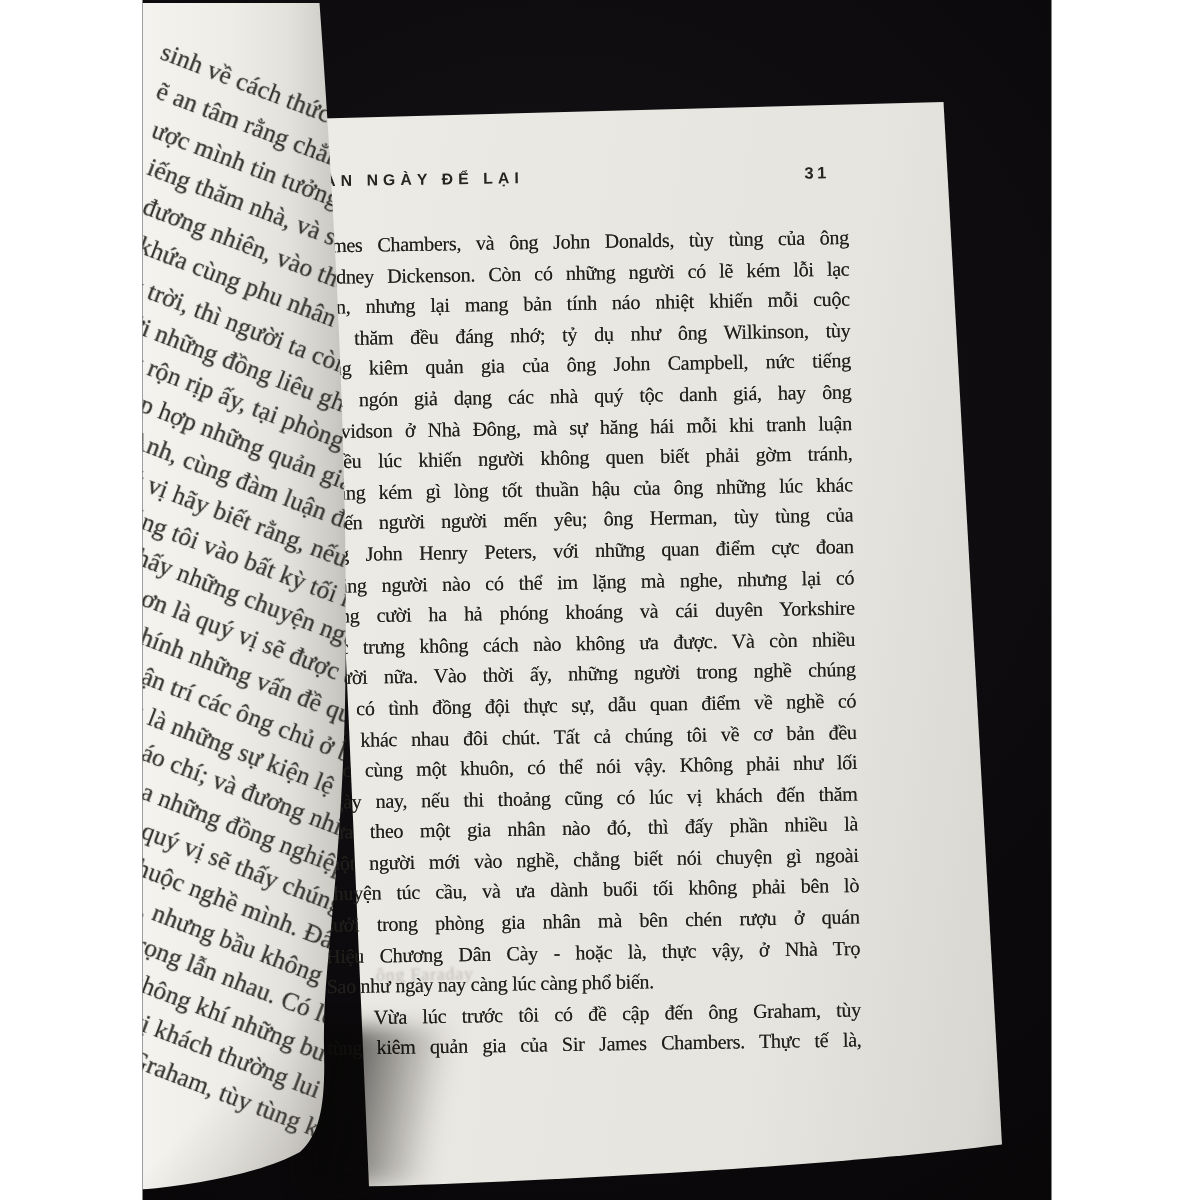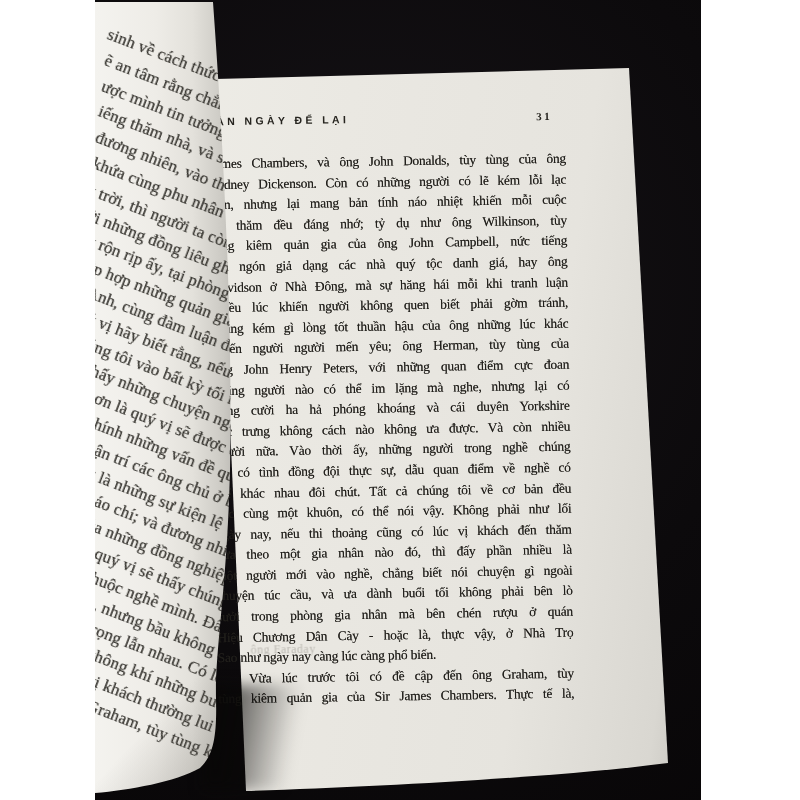--- a/index.html
+++ b/index.html
@@ -11,21 +11,21 @@
     background: radial-gradient(120% 90% at 45% 35%, #161317 0%, #0c0a0c 55%, #070506 100%); }
 
   
   .page-right { position:absolute; left:0; top:0; width:700px; height:800px;
     clip-path: path("M215,79 L629,68 L668,763 C560,777 380,787 246,791 Z");
     background: linear-gradient(98deg, #f0efe9 8%, #eae8e2 45%, #e6e4de 75%, #d9d7d1 93%, #c2c0ba 99.5%); }
   .rp-content { position:absolute; left:0; top:0; width:700px; height:800px;
     transform: rotate(-0.9deg); transform-origin: 420px 420px; }
   .rp-title { position:absolute; left:211px; top:112px; font-family:"Liberation Sans", sans-serif;
     font-weight:bold; font-size:10.5px; letter-spacing:3.4px; color:#26241f; white-space:nowrap; }
-  .rp-num { position:absolute; left:541px; top:112px; font-family:Liberation Serif, serif;
+  .rp-num { position:absolute; left:541px; top:112px; font-family:Liberation Sans, sans-serif;
     font-weight:bold; font-size:11px; letter-spacing:2.5px; color:#26241f; }
   .rp-text { position:absolute; left:214px; top:151px; width:356px;
     font-size:13.4px; line-height:20.6px; letter-spacing:-0.2px; color:#211f1b;
     text-shadow:0 0 0.4px rgba(35,33,30,0.75); }
   .rline { text-align:justify; text-align-last:justify; }
   .rline.short { text-align-last:left; }
   .rline.indent { padding-left:31px; }
   .ghost { position:absolute; left:247px; top:640px; font-size:12px; color:#8f8c84;
     opacity:0.5; filter:blur(0.7px); letter-spacing:0.5px; }
 

